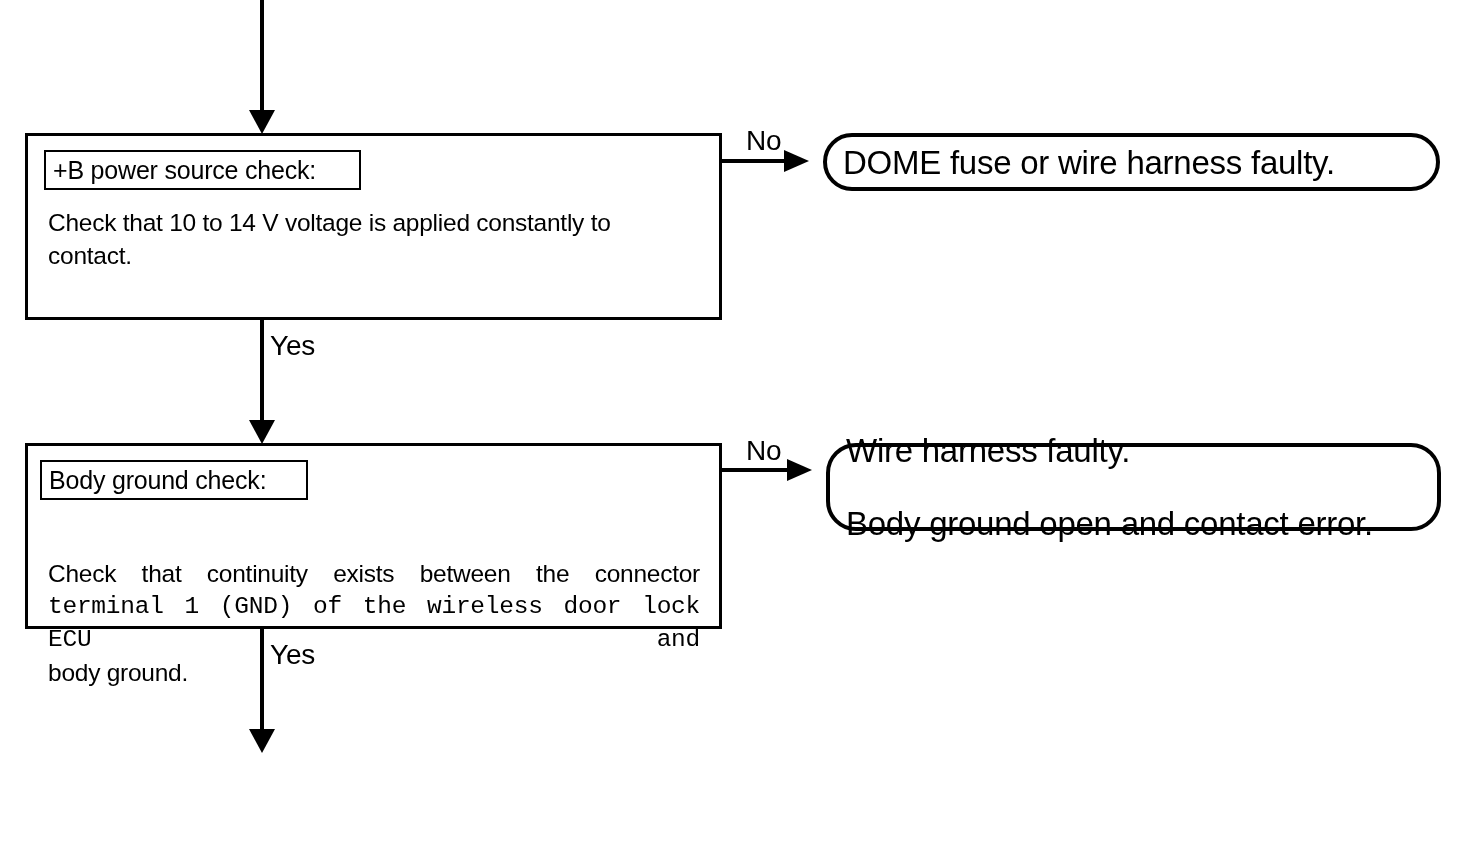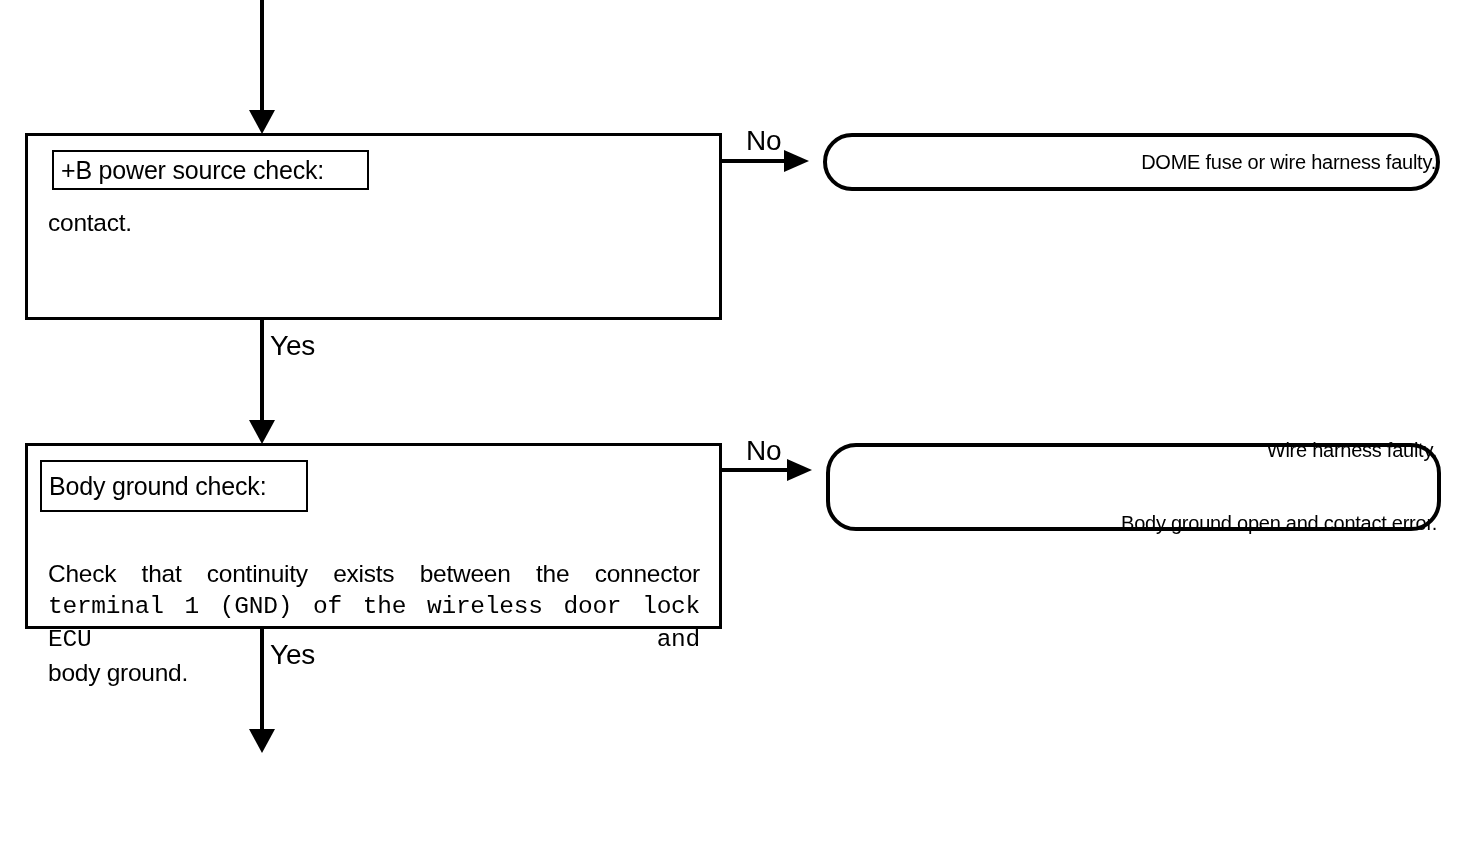--- a/index.html
+++ b/index.html
@@ -59,26 +59,25 @@
     position: absolute;
     box-sizing: border-box;
     border: 4px solid #000000;
     border-radius: 30px;
     background: #ffffff;
     display: flex;
     flex-direction: column;
     justify-content: center;
   }
   .round-text {
-    font-size: 20px;
+    font-size: 33px;
     line-height: 33px;
     letter-spacing: -0.25px;
-    padding-left: 24px;
+    padding-left: 16px;
     white-space: nowrap;
-    text-align: right;
   }
 
   
   .v-line {
     position: absolute;
     width: 4px;
     background: #000000;
   }
   .h-line {
     position: absolute;
@@ -116,43 +115,44 @@
 </head>
 <body>
 
 <div id="canvas">
 
   <div class="v-line" style="left:260px; top:0px; height:112px;"></div>
   <div class="arrow-down" style="left:249px; top:110px;"></div>
 
   <div class="rect-box" style="left:25px; top:133px; width:697px; height:187px;"></div>
 
-  <div class="caption-box" style="left:52px; top:150px; width:317px; height:40px;">
+  <div class="caption-box" style="left:44px; top:150px; width:317px; height:40px;">
     <span class="caption-text">+B power source check:</span>
   </div>
 
   <div class="body-text" style="left:48px; top:206px; width:655px;">
+    <div>Check that 10 to 14 V voltage is applied constantly to</div>
     <div>contact.</div>
   </div>
 
   <div class="h-line" style="left:720px; top:159px; width:66px;"></div>
   <div class="arrow-right" style="left:784px; top:150px;"></div>
   <span class="edge-label" style="left:746px; top:129px;">No</span>
 
   <div class="round-box" style="left:823px; top:133px; width:617px; height:58px;">
     <div class="round-text">DOME fuse or wire harness faulty.</div>
   </div>
 
   <div class="v-line" style="left:260px; top:320px; height:104px;"></div>
   <div class="arrow-down" style="left:249px; top:420px;"></div>
   <span class="edge-label" style="left:270px; top:334px;">Yes</span>
 
   <div class="rect-box" style="left:25px; top:443px; width:697px; height:186px;"></div>
 
-  <div class="caption-box" style="left:40px; top:460px; width:268px; height:52px;">
+  <div class="caption-box" style="left:40px; top:460px; width:268px; height:40px;">
     <span class="caption-text">Body ground check:</span>
   </div>
 
   <div class="body-text justify" style="left:48px; top:515px; width:652px;margin-top:42px;">
     <div style="text-align:justify; text-align-last:justify;">Check that continuity exists between the connector</div>
     <div style="text-align:justify; text-align-last:justify;font-family:Liberation Mono, monospace;">terminal 1 (GND) of the wireless door lock ECU and</div>
     <div>body ground.</div>
   </div>
 
   <div class="h-line" style="left:720px; top:468px; width:69px;"></div>

